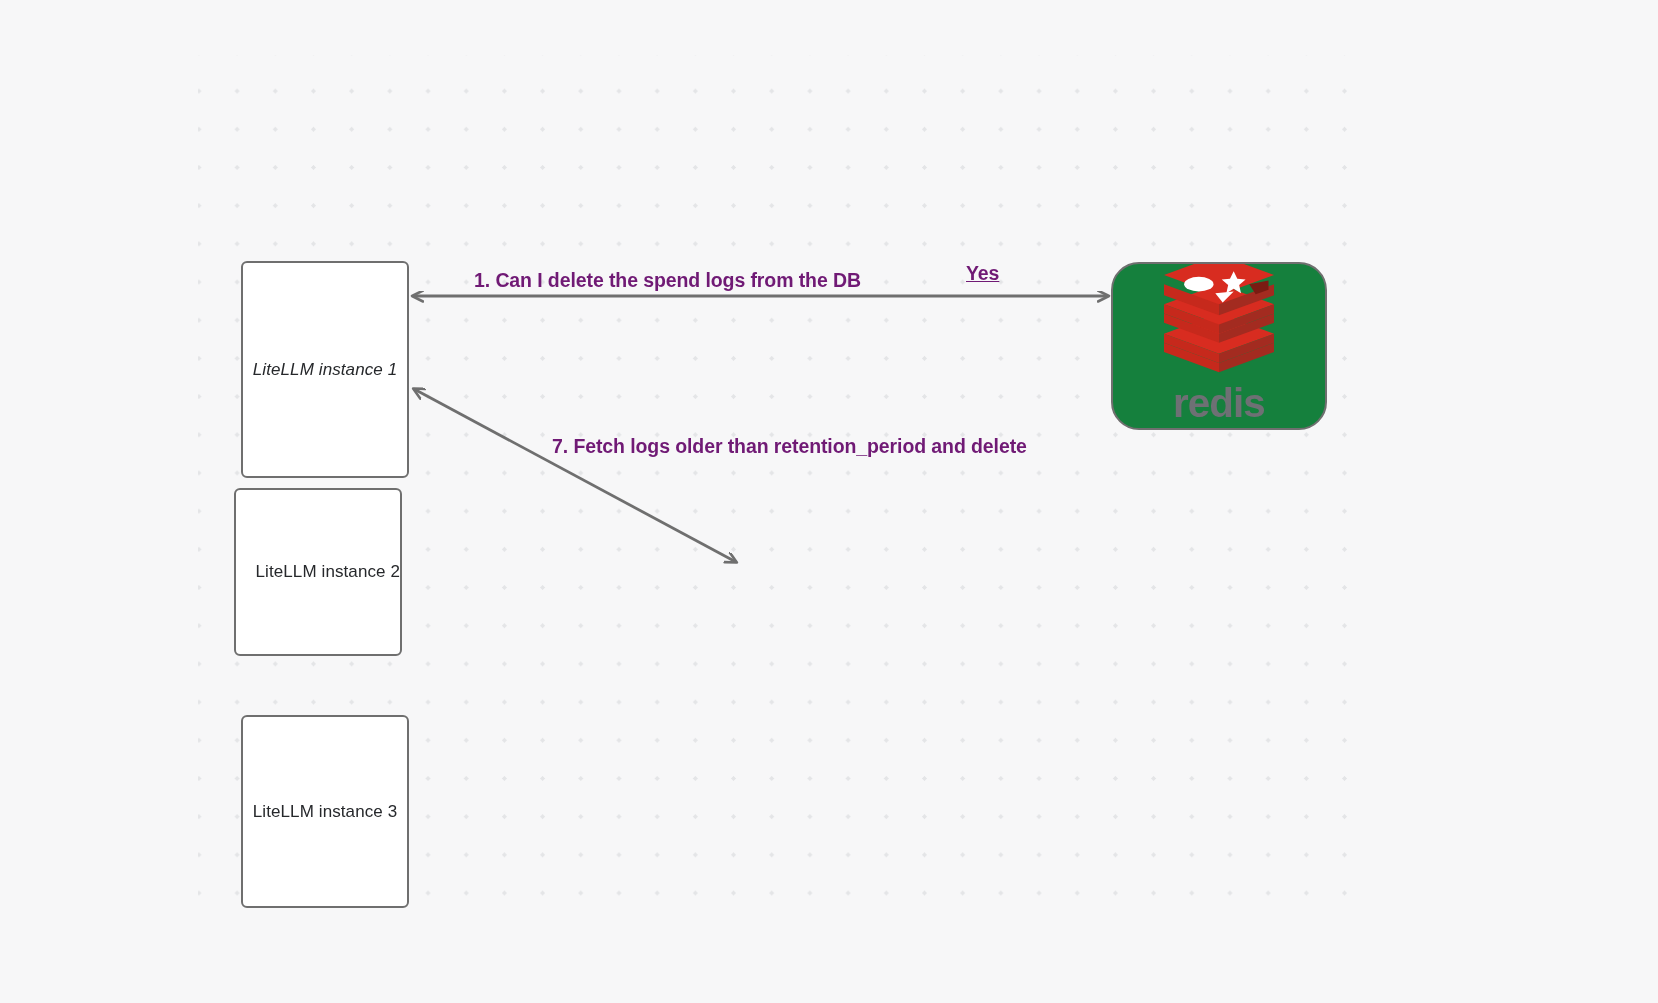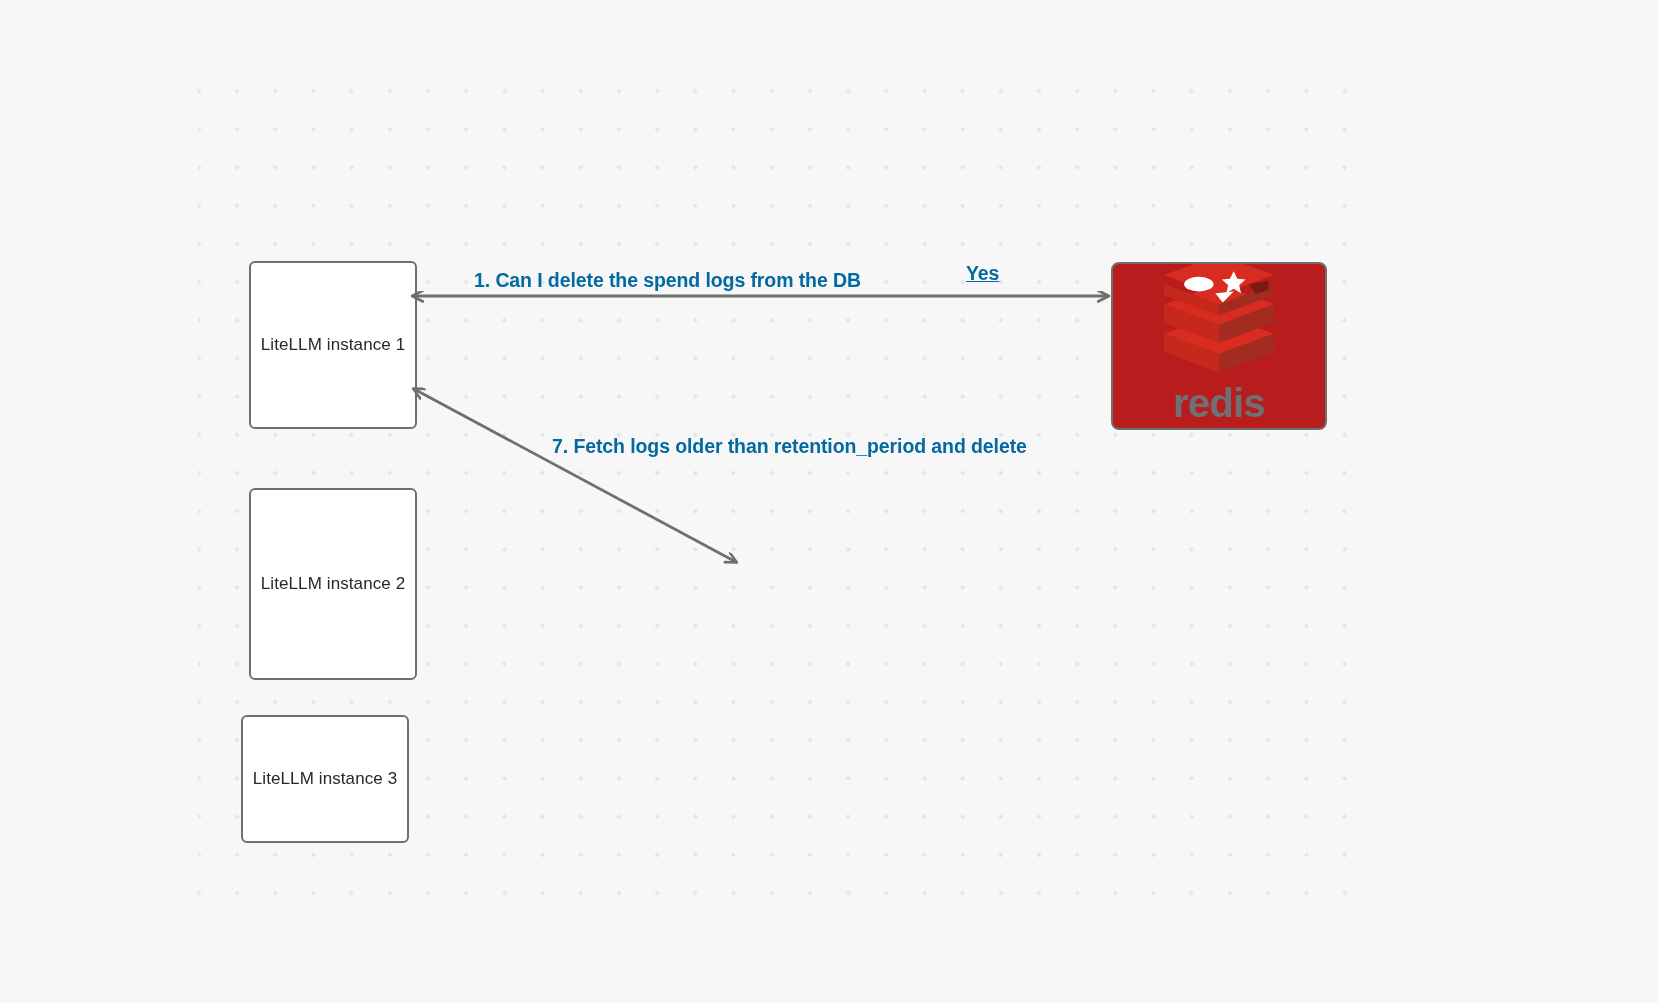--- a/index.html
+++ b/index.html
@@ -44,54 +44,54 @@
     justify-content: center;
     box-sizing: border-box;
   }
   .node-label {
     font-size: 17px;
     color: #26282b;
     font-family: "Liberation Sans", sans-serif;
     letter-spacing: 0.1px;
   }
 
-  #node-instance-1 { left: 249px; top: 261px; width: 168px; height: 168px; }
-  #node-instance-2 { left: 249px; top: 488px; width: 168px; height: 192px; }
-  #node-instance-3 { left: 241px; top: 715px; width: 168px; height: 128px; }
+  #node-instance-1 { left: 241px; top: 261px; width: 168px; height: 217px; font-style: italic; }
+  #node-instance-2 { left: 234px; top: 488px; width: 168px; height: 168px; justify-content: flex-end; }
+  #node-instance-3 { left: 241px; top: 715px; width: 168px; height: 193px; }
 
   #node-redis {
     position: absolute;
     left: 1111px;
     top: 262px;
     width: 216px;
     height: 168px;
-    background: #b91c1c;
+    background: #15803d;
     border: 2.5px solid #6f6f6f;
-    border-radius: 8px;
+    border-radius: 28px;
     box-sizing: border-box;
     display: flex;
     flex-direction: column;
     align-items: center;
     justify-content: center;
   }
 
   #node-db {
     position: absolute;
     left: 754px;
     top: 489px;
     width: 172px;
     height: 162px;
   }
 
   .edge-label {
     position: absolute;
     font-family: "Liberation Sans", sans-serif;
     font-weight: bold;
     font-size: 19.5px;
-    color: #0369a1;
+    color: #701a75;
     white-space: nowrap;
     letter-spacing: -0.1px;
   }
   #label-step-1 { left: 474px; top: 269px; }
   #label-yes    { left: 966px; top: 262px; text-decoration: underline; }
   #label-step-2 { left: 552px; top: 435px; }
 
   svg.overlay {
     position: absolute;
     left: 0; top: 0;

